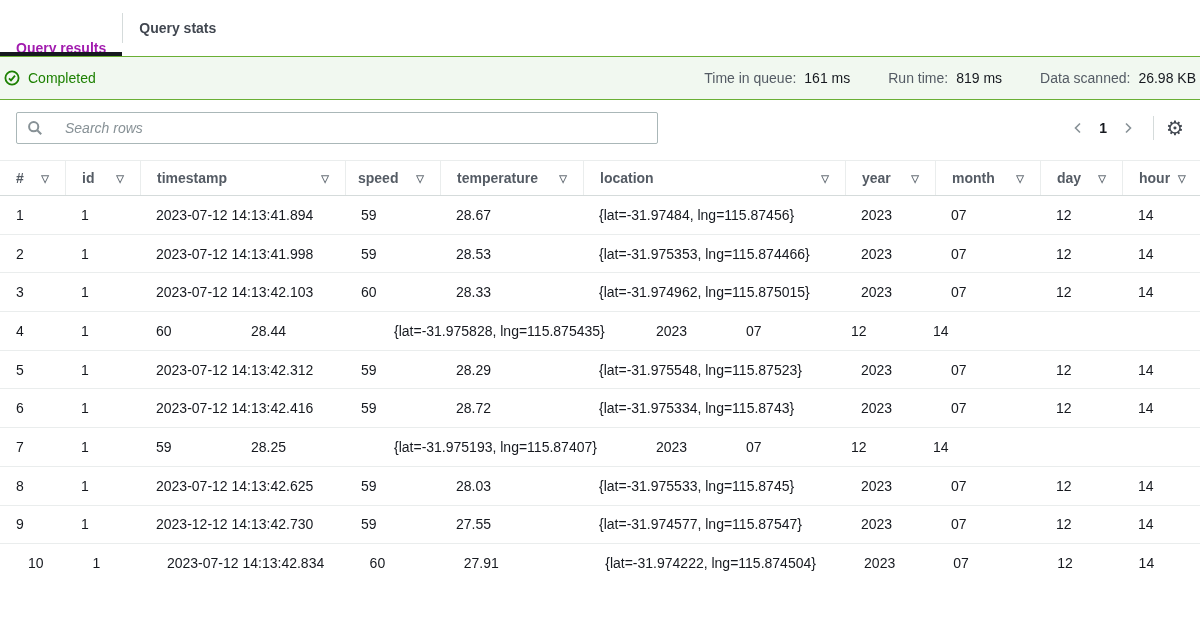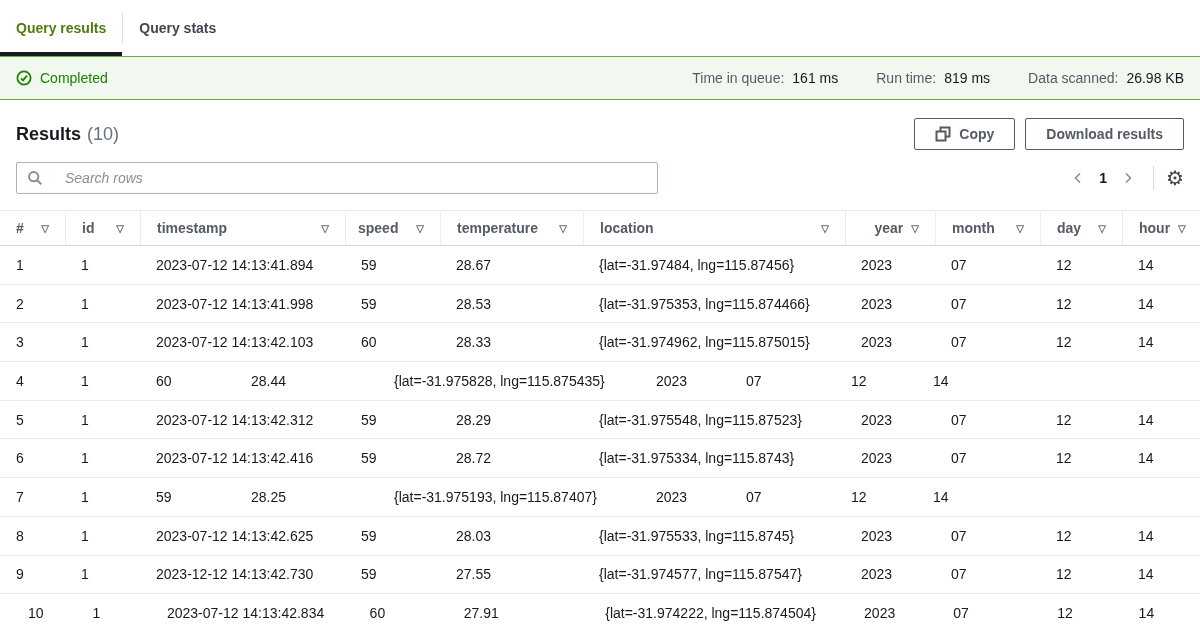--- a/index.html
+++ b/index.html
@@ -7,29 +7,29 @@
   body {
     width:1200px; height:631px; overflow:hidden;
     background:#ffffff; color:#16191f;
     font-family:"Liberation Sans", sans-serif; font-size:14px;
   }
 
   
   .tabs-bar { display:flex; align-items:stretch; height:56px; background:#fff; }
   .tab { position:relative; display:flex; align-items:center; padding:0 16px;
          font-weight:700; font-size:14px; color:#414750; cursor:pointer; }
-  .tab.active { color:#4d7c0f; }
+  .tab.active { color:#a21caf;align-items:flex-end; }
   .tab.active::after { content:""; position:absolute; left:0; right:0; bottom:0;
          height:4px; background:#16191f; }
   .tab-divider { width:1px; background:#d5dbdb; margin:13px 0; }
 
   
   .status-bar { height:44px; background:#f1f8f0;
     border-top:1px solid #6aaf35; border-bottom:1px solid #6aaf35;
-    display:flex; align-items:center; justify-content:space-between; padding:0 16px; }
+    display:flex; align-items:center; justify-content:space-between; padding:0 4px; }
   .status-left { display:flex; align-items:center; gap:8px; color:#1d8102; font-size:14px; }
   .metrics { display:flex; gap:38px; }
   .metric { display:flex; gap:8px; align-items:center; }
   .metric-label { color:#545b64; }
   .metric-value { color:#16191f; }
 
   
   .content { padding:0 16px; }
   .results-header { display:flex; justify-content:space-between; align-items:center;
     margin-top:18px; height:32px; }
@@ -103,39 +103,20 @@
     </div>
     <div class="metric">
       <span class="metric-label">Data scanned:</span>
       <span class="metric-value">26.98 KB</span>
     </div>
   </div>
 </div>
 
 <div class="content">
 
-  <div class="results-header">
-    <div>
-      <span class="results-title">Results</span><span class="results-count">(10)</span>
-    </div>
-    <div class="actions">
-      <button class="btn">
-        <span>
-          <svg class="icon-svg" width="16" height="16" viewBox="0 0 16 16">
-            <rect x="5.5" y="1.5" width="9" height="9" fill="none" stroke="#545b64" stroke-width="2"></rect>
-            <rect x="1.5" y="5.5" width="9" height="9" fill="#ffffff" stroke="#545b64" stroke-width="2"></rect>
-          </svg>
-        </span>
-        <span>Copy</span>
-      </button>
-      <button class="btn">
-        <span>Download results</span>
-      </button>
-    </div>
-  </div>
 
   <div class="controls">
     <div class="search-box">
       <span>
         <svg class="icon-svg" width="16" height="16" viewBox="0 0 16 16">
           <circle cx="6.7" cy="6.7" r="4.6" fill="none" stroke="#879196" stroke-width="2"></circle>
           <line x1="10.2" y1="10.2" x2="14.2" y2="14.2" stroke="#879196" stroke-width="2"></line>
         </svg>
       </span>
       <input type="text" placeholder="Search rows" style="">
@@ -177,21 +158,21 @@
         <span class="filter">▽</span>
       </div>
       <div class="th" style="width: 143px;">
         <span>temperature</span>
         <span class="filter">▽</span>
       </div>
       <div class="th" style="width: 262px;">
         <span>location</span>
         <span class="filter">▽</span>
       </div>
-      <div class="th" style="width: 90px; justify-content: flex-end;">
+      <div class="th" style="width: 90px;">
         <span>year</span>
         <span class="filter">▽</span>
       </div>
       <div class="th" style="width: 105px;">
         <span>month</span>
         <span class="filter">▽</span>
       </div>
       <div class="th" style="width: 82px;">
         <span>day</span>
         <span class="filter">▽</span>

